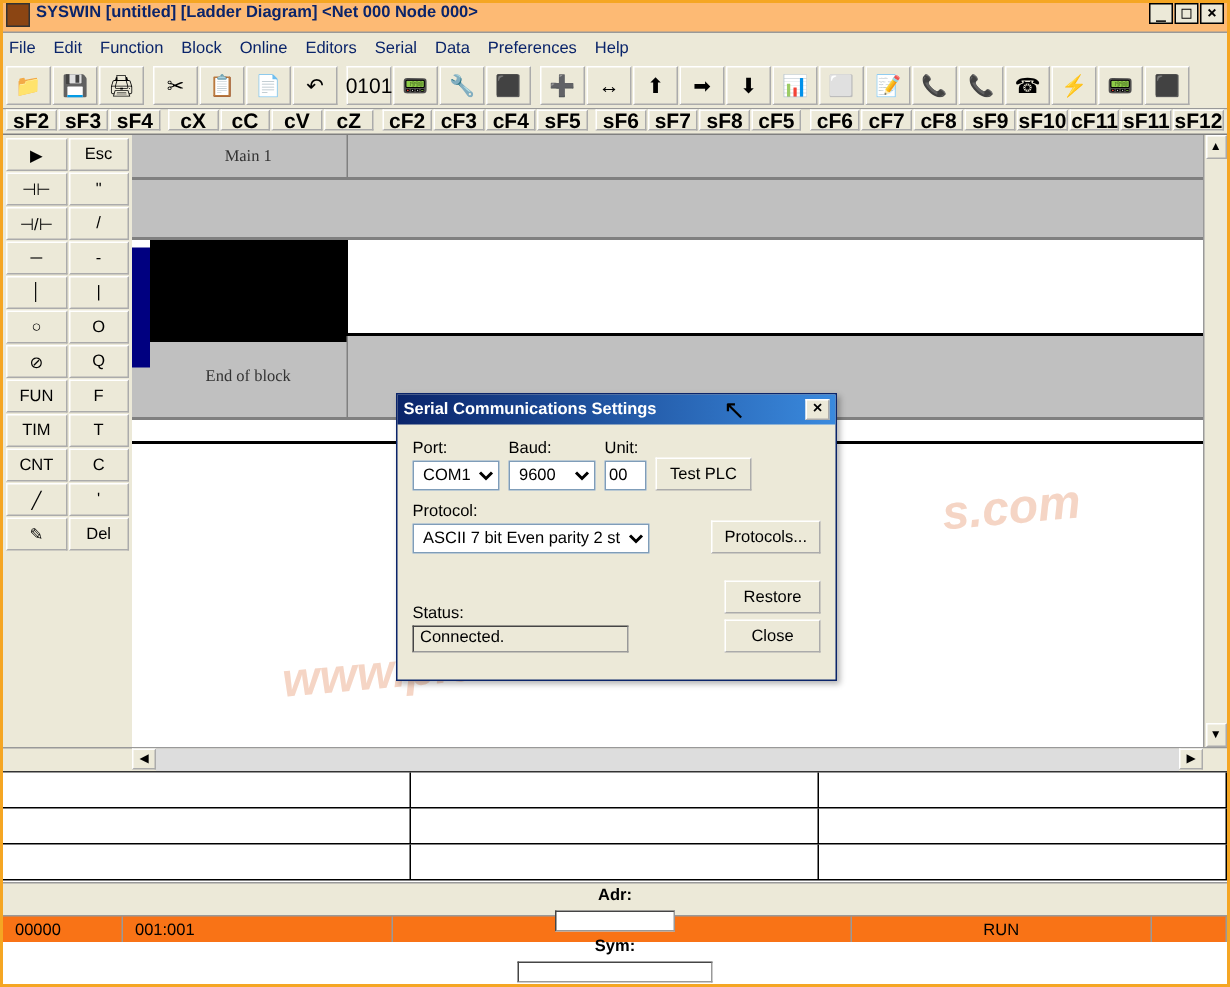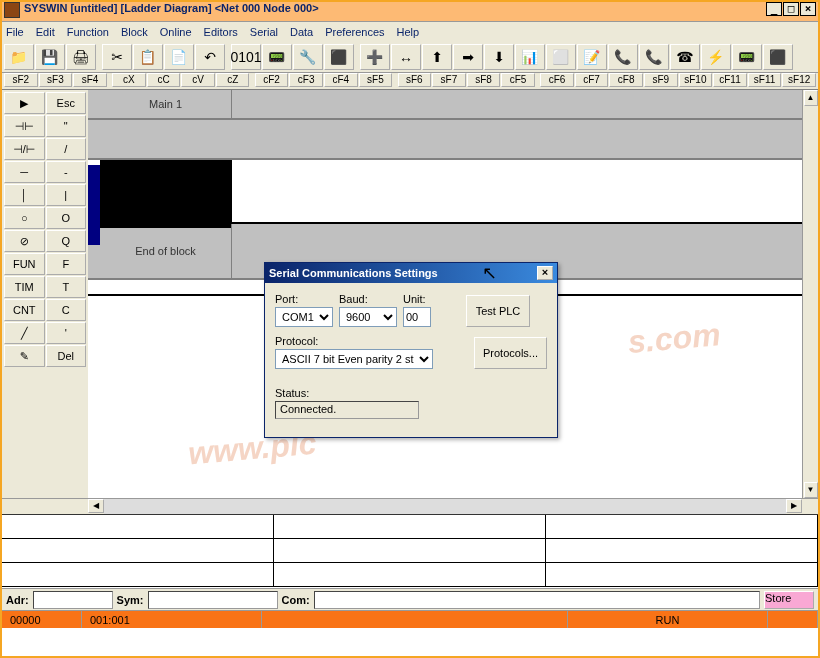--- a/index.html
+++ b/index.html
@@ -12,70 +12,70 @@
 .titlebar-btn { width: 16px; height: 14px; background: #ece9d8; border: 1px solid #000; text-align: center; line-height: 12px; font-family: monospace; font-weight: bold; cursor: pointer; }
 
 .menubar { background: #ece9d8; height: 20px; display: flex; align-items: center; padding: 0 4px; gap: 12px; }
 .menu-item { color: #0a246a; cursor: pointer; }
 
 .toolbar { background: #ece9d8; display: flex; padding: 2px; gap: 1px; border-bottom: 1px solid #999; }
 .toolbar-btn { width: 30px; height: 26px; background: #ece9d8; border: 1px outset #fff; display: flex; align-items: center; justify-content: center; cursor: pointer; font-size: 14px; }
 .toolbar-sep { width: 4px; }
 
 .shortcut-row { background: #ece9d8; display: flex; padding: 0 2px 2px; gap: 1px; border-bottom: 1px solid #808080; }
-.shortcut-btn { width: 40px; height: 14px; background: #ece9d8; border: 1px outset #fff; text-align: center; font-size: 10px; line-height: 12px; cursor: pointer; }
+.shortcut-btn { width: 40px; height: 14px; background: #ece9d8; border: 1px outset #fff; text-align: center; font-size: 14px; line-height: 12px; cursor: pointer; font-weight: bold; }
 
 .workspace { display: flex; height: 408px; position: relative; }
 
 .left-panel { width: 86px; background: #ece9d8; display: grid; grid-template-columns: 1fr 1fr; gap: 1px; padding: 2px; align-content: start; }
 .tool-btn { height: 22px; background: #ece9d8; border: 1px outset #fff; display: flex; align-items: center; justify-content: center; cursor: pointer; font-family: Arial; font-size: 11px; }
 
 .canvas { flex: 1; background: #fff; position: relative; overflow: hidden; }
 .rung-strip { position: absolute; left: 0; width: 12px; background: #000080; top: 75px; height: 80px; }
 .rung-header { height: 30px; background: #c0c0c0; border-bottom: 2px solid #808080; display: flex; }
-.rung-cell { width: 132px; height: 100%; border-right: 1px solid #808080; display: flex; align-items: center; justify-content: center; color: #333; }
+.rung-cell { width: 132px; height: 100%; border-right: 1px solid #808080; display: flex; align-items: center; justify-content: center; color: #333; font-family: Liberation Serif, serif; }
 .rung-body { height: 40px; background: #c0c0c0; border-bottom: 2px solid #808080; }
 .rung-white { height: 64px; background: #fff; border-bottom: 2px solid #000; display: flex; }
 .black-box { width: 132px; height: 68px; background: #000; margin-left: 12px; }
 .rung-end { background: #c0c0c0; height: 56px; border-bottom: 2px solid #808080; display: flex; }
 .rung-end .rung-cell { border-right: 1px solid #808080; }
 .rung-white2 { height: 16px; background: #fff; border-bottom: 2px solid #000; }
 
 .vscroll { position: absolute; right: 0; top: 0; width: 16px; height: 100%; background: #ece9d8; border-left: 1px solid #999; }
 .vscroll-btn { width: 14px; height: 16px; background: #ece9d8; border: 1px outset #fff; margin: 0 auto; text-align: center; font-size: 8px; line-height: 14px; cursor: pointer; }
 
 .hscroll { height: 16px; background: #ece9d8; display: flex; border-top: 1px solid #999; }
 .hscroll-corner { width: 86px; }
 .hscroll-btn { width: 16px; height: 14px; background: #ece9d8; border: 1px outset #fff; text-align: center; font-size: 8px; line-height: 12px; cursor: pointer; }
 .hscroll-track { flex: 1; background: #ddd; }
 
 .bottom-grid { height: 74px; background: #fff; border-top: 1px solid #333; }
 .grid-row { height: 24px; display: flex; border-bottom: 1px solid #000; }
 .grid-cell { flex: 1; border-right: 1px solid #000; }
 
-.adr-bar { height: 22px; background: #ece9d8; display: flex; align-items: center; padding: 2px 4px; gap: 4px; border-top: 1px solid #999; }
+.adr-bar { height: 22px; background: #ece9d8; display: flex; align-items: center; padding: 2px 4px; gap: 4px; border-top: 1px solid #999; flex-direction: column; }
 .adr-label { font-weight: bold; }
 .adr-input { height: 18px; border: 1px inset #999; background: #fff; padding: 0 2px; }
 .store-btn { width: 50px; height: 18px; background: #f9a8d4; border: 1px outset #fff; cursor: pointer; }
 
 .status-bar { height: 18px; background: #f97316; display: flex; align-items: center; border-top: 1px solid #999; font-size: 10px; }
 .status-cell { padding: 0 8px; border-right: 1px solid #999; height: 100%; display: flex; align-items: center; }
 
 
 .dialog { position: absolute; left: 262px; top: 260px; width: 294px; background: #ece9d8; border: 1px solid #0a246a; box-shadow: 2px 2px 4px rgba(0,0,0,0.3); z-index: 100; }
 .dialog-title { background: linear-gradient(to right, #0a246a, #3a8ade); color: #fff; font-weight: bold; padding: 3px 4px; display: flex; align-items: center; }
 .dialog-title-text { flex: 1; }
 .dialog-close { width: 16px; height: 14px; background: #ece9d8; border: 1px outset #fff; color: #000; text-align: center; line-height: 11px; font-weight: bold; cursor: pointer; }
 .dialog-body { padding: 10px; }
 .dlg-row { display: flex; align-items: flex-end; gap: 6px; margin-bottom: 8px; }
 .dlg-field { display: flex; flex-direction: column; gap: 2px; }
 .dlg-label { font-size: 11px; }
 .dlg-select { height: 20px; border: 1px solid #7f9db9; background: #fff; padding: 0 2px; font-size: 11px; }
 .dlg-input { height: 20px; border: 1px solid #7f9db9; background: #fff; padding: 0 2px; font-size: 11px; }
-.dlg-btn { height: 32px; background: #ece9d8; border: 1px outset #fff; padding: 0 8px; cursor: pointer; font-size: 11px; min-width: 64px; margin-left: 29px; }
+.dlg-btn { height: 22px; background: #ece9d8; border: 1px outset #fff; padding: 0 8px; cursor: pointer; font-size: 11px; min-width: 64px; }
 .dlg-status-box { border: 1px inset #999; background: #ece9d8; height: 18px; padding: 1px 4px; width: 144px; font-size: 11px; }
 
 .watermark { position: absolute; left: 100px; top: 340px; color: #f5d5c5; font-size: 32px; font-weight: bold; font-style: italic; transform: rotate(-5deg); pointer-events: none; z-index: 1; }
 .watermark2 { position: absolute; left: 540px; top: 230px; color: #f5d5c5; font-size: 32px; font-weight: bold; font-style: italic; transform: rotate(-5deg); pointer-events: none; z-index: 1; }
 
 .cursor { position: absolute; left: 480px; top: 260px; z-index: 200; pointer-events: none; font-size: 18px; }
 </style>
 </head>
 <body>
 
@@ -292,17 +292,21 @@
       <div style="flex:1"></div>
       <button class="dlg-btn" style="align-self:flex-end">Protocols...</button>
     </div>
     <div style="height:10px"></div>
     <div class="dlg-row">
       <div class="dlg-field">
         <span class="dlg-label">Status:</span>
         <div class="dlg-status-box">Connected.</div>
       </div>
       <div style="flex:1"></div>
+      <div style="display:flex;flex-direction:column;gap:4px;">
+        <button class="dlg-btn">Restore</button>
+        <button class="dlg-btn">Close</button>
+      </div>
     </div>
   </div>
 </div>
 
 <div class="cursor">↖</div>
 
 </body></html>

